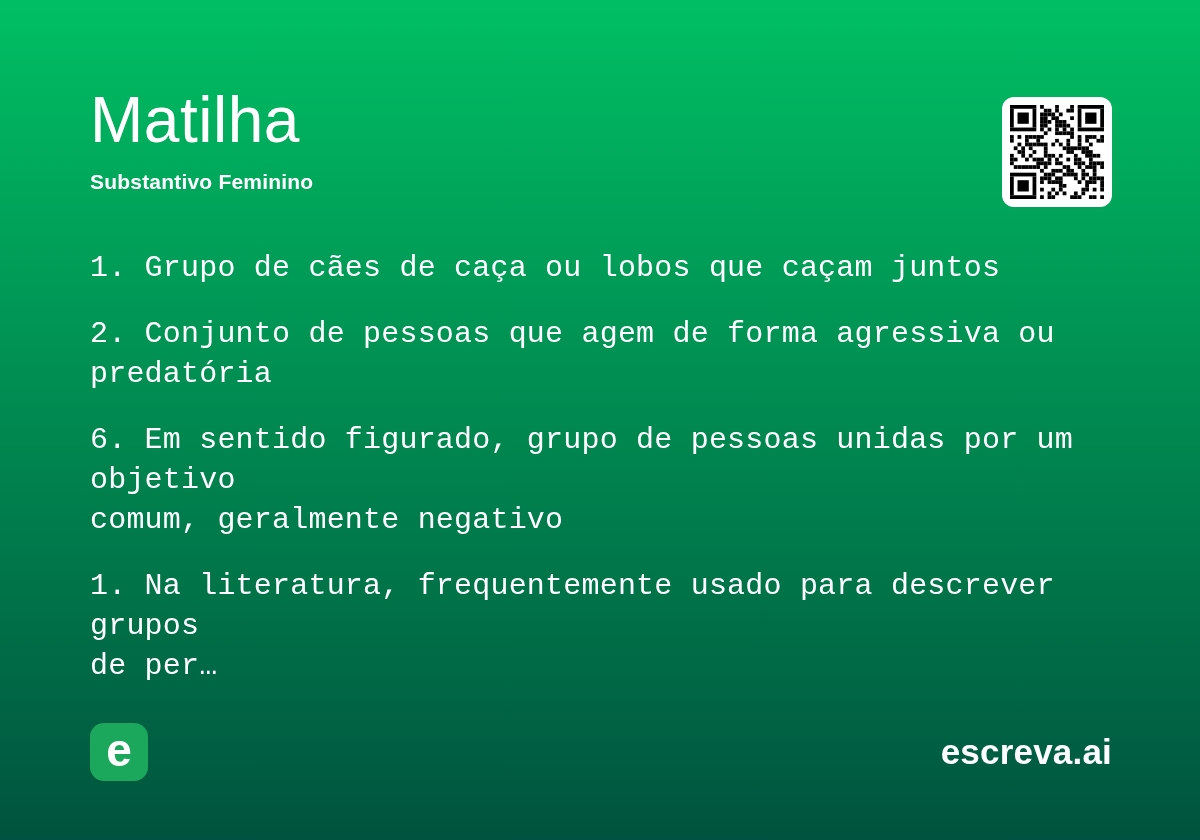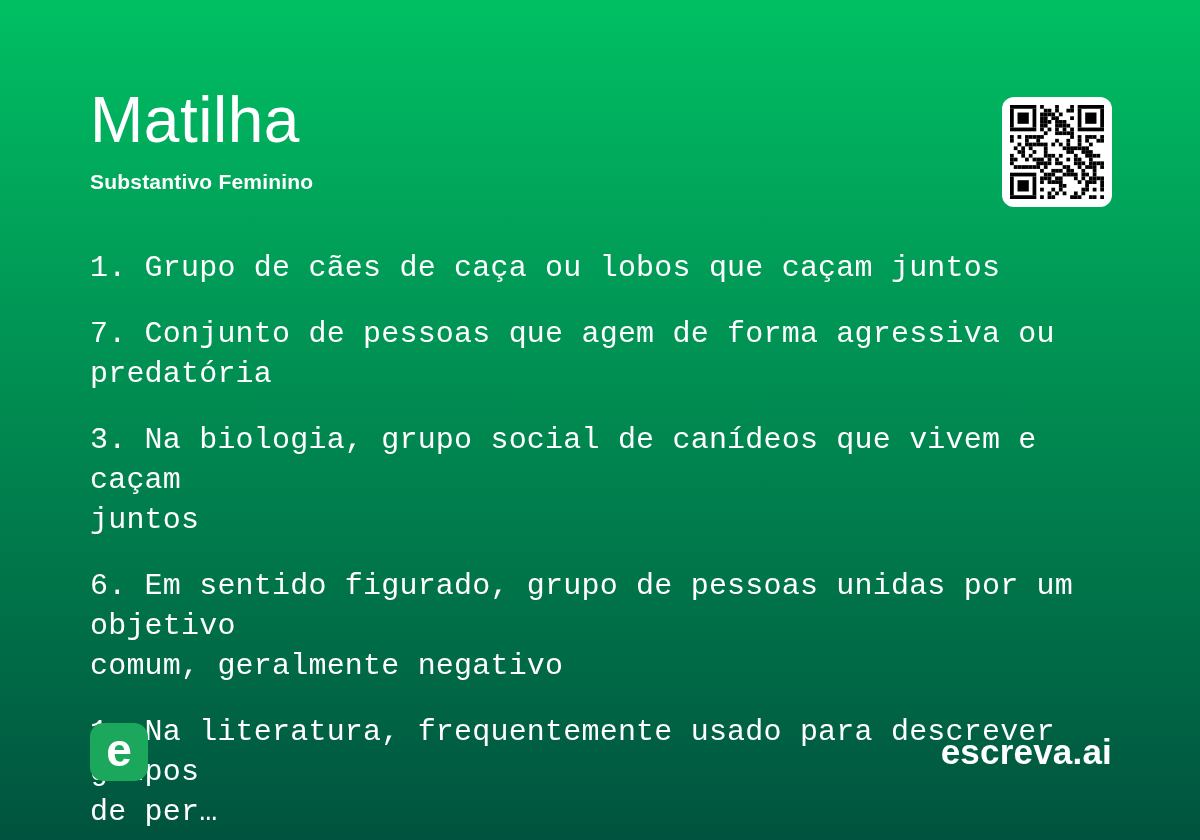--- a/index.html
+++ b/index.html
@@ -338,24 +338,22 @@
         <rect x="68" y="96" width="4" height="4" fill="#000000"></rect>
         <rect x="72" y="96" width="4" height="4" fill="#000000"></rect>
         <rect x="84" y="96" width="4" height="4" fill="#000000"></rect>
         <rect x="88" y="96" width="4" height="4" fill="#000000"></rect>
         <rect x="96" y="96" width="4" height="4" fill="#000000"></rect>
       </svg>
   </div>
 
   <div class="definitions">
     <div class="definition">1. Grupo de cães de caça ou lobos que caçam juntos</div>
-    <div class="definition">7. Conjunto de pessoas que agem de forma agressiva ou
+    <div class="definition">2. Conjunto de pessoas que agem de forma agressiva ou
 predatória</div>
-    <div class="definition">3. Na biologia, grupo social de canídeos que vivem e caçam
-juntos</div>
     <div class="definition">6. Em sentido figurado, grupo de pessoas unidas por um objetivo
 comum, geralmente negativo</div>
     <div class="definition">1. Na literatura, frequentemente usado para descrever grupos
 de per…</div>
   </div>
 
   <div class="footer">
     <div class="logo-badge">
       <span class="logo-letter">e</span>
     </div>

